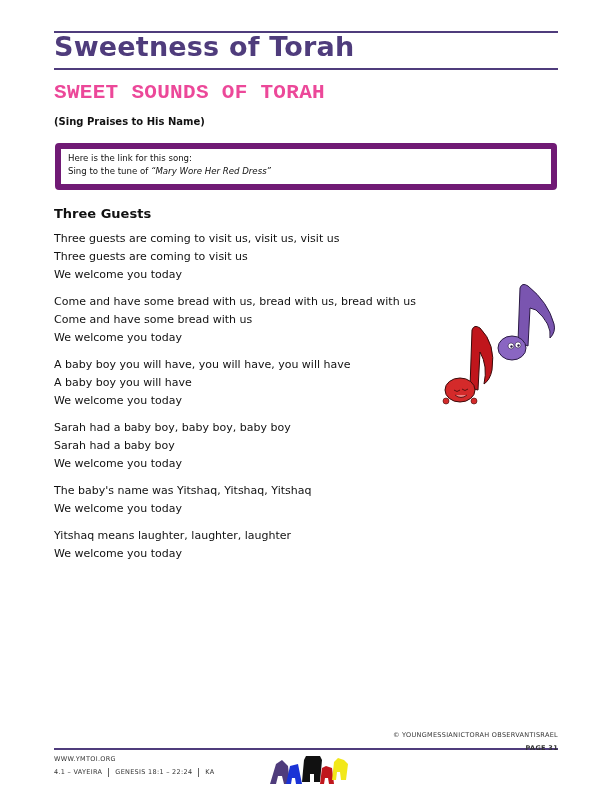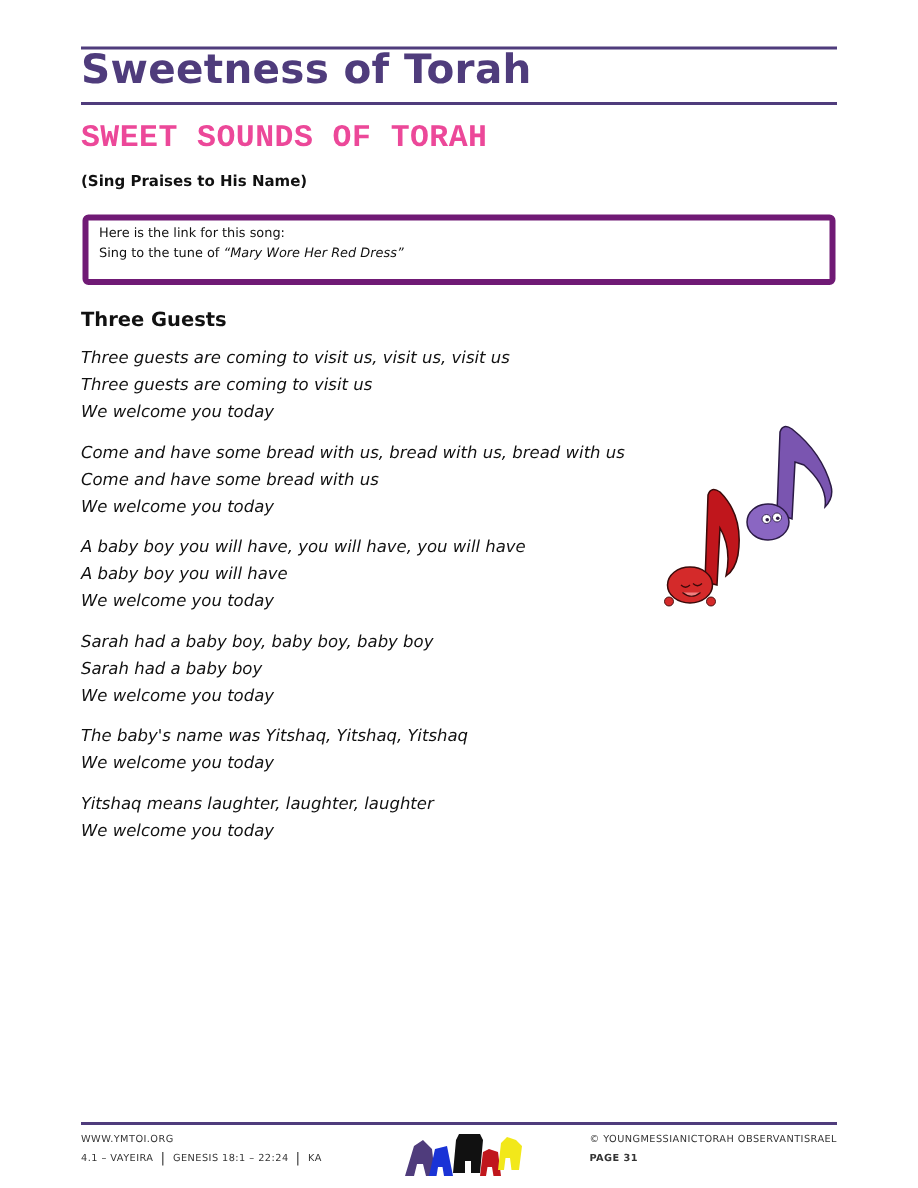--- a/index.html
+++ b/index.html
@@ -1,33 +1,33 @@
 <!DOCTYPE html>
 <html><head>
   <meta charset="utf-8">
   <style>
     html, body { margin: 0; padding: 0; background: #ffffff; }
     body { width: 612px; height: 792px; position: relative; overflow: hidden; font-family: "DejaVu Sans", sans-serif; color: #111; }
     .rule { position: absolute; left: 54px; width: 504px; height: 2px; background: #4f3c7c; }
     .title { position: absolute; left: 54px; width: 504px; top: 31px; text-align: left; font-family: "DejaVu Sans", sans-serif; font-weight: bold; font-size: 27px; color: #4f3c7c; letter-spacing: 0.2px; }
     .heading { position: absolute; left: 54px; top: 81px; font-family: Liberation Mono, monospace; font-weight: bold; font-size: 21px; color: #ec4899; letter-spacing: 0.3px; }
     .subheading { position: absolute; left: 54px; top: 116px; font-weight: bold; font-size: 10px; color: #111; }
-    .infobox { position: absolute; left: 55px; top: 143px; width: 502px; height: 47px; border: 4px solid #701a75; border-radius: 4px; box-sizing: border-box; padding: 3px 7px; font-size: 8.6px; line-height: 12.5px; }
+    .infobox { position: absolute; left: 55px; top: 143px; width: 502px; height: 47px; border: 6px solid #701a75; border-radius: 4px; box-sizing: border-box; padding: 3px 7px; font-size: 8.6px; line-height: 12.5px; }
     .infobox .link { color: #2a3fbf; }
     .infobox .tune-name { font-style: italic; }
     .song-title { position: absolute; left: 54px; top: 206px; font-weight: bold; font-size: 13px; }
-    .verses { position: absolute; left: 54px; top: 230px; font-size: 11px; line-height: 18px; font-style: italic; }
+    .verses { position: absolute; left: 54px; top: 230px; font-size: 11px; line-height: 18px; }
     .verse { margin-bottom: 9px; }
     .line { white-space: nowrap; }
     .notes { position: absolute; left: 410px; top: 280px; width: 160px; height: 130px; }
     .footer-rule { top: 748px; }
     .footer-left { position: absolute; left: 54px; top: 755px; font-size: 6.5px; color: #333; letter-spacing: 0.3px; }
     .footer-left .row2 { margin-top: 5px; }
     .sep { display: inline-block; width: 1px; height: 9px; background: #666; vertical-align: middle; margin: 0 6px; }
-    .footer-right { position: absolute; right: 54px; top: 755px; font-size: 6.5px; color: #333; text-align: left; letter-spacing: 0.3px; }
+    .footer-right { position: absolute; right: 54px; top: 731px; font-size: 6.5px; color: #333; text-align: right; letter-spacing: 0.3px; }
     .footer-right .page { font-weight: bold; margin-top: 5px; }
     .logo { position: absolute; left: 268px; top: 752px; width: 86px; height: 34px; }
   </style>
 </head>
 <body>
 
 <div class="rule" style="top:31px;"></div>
 <div class="title">Sweetness of Torah</div>
 <div class="rule" style="top:68px;"></div>
 

